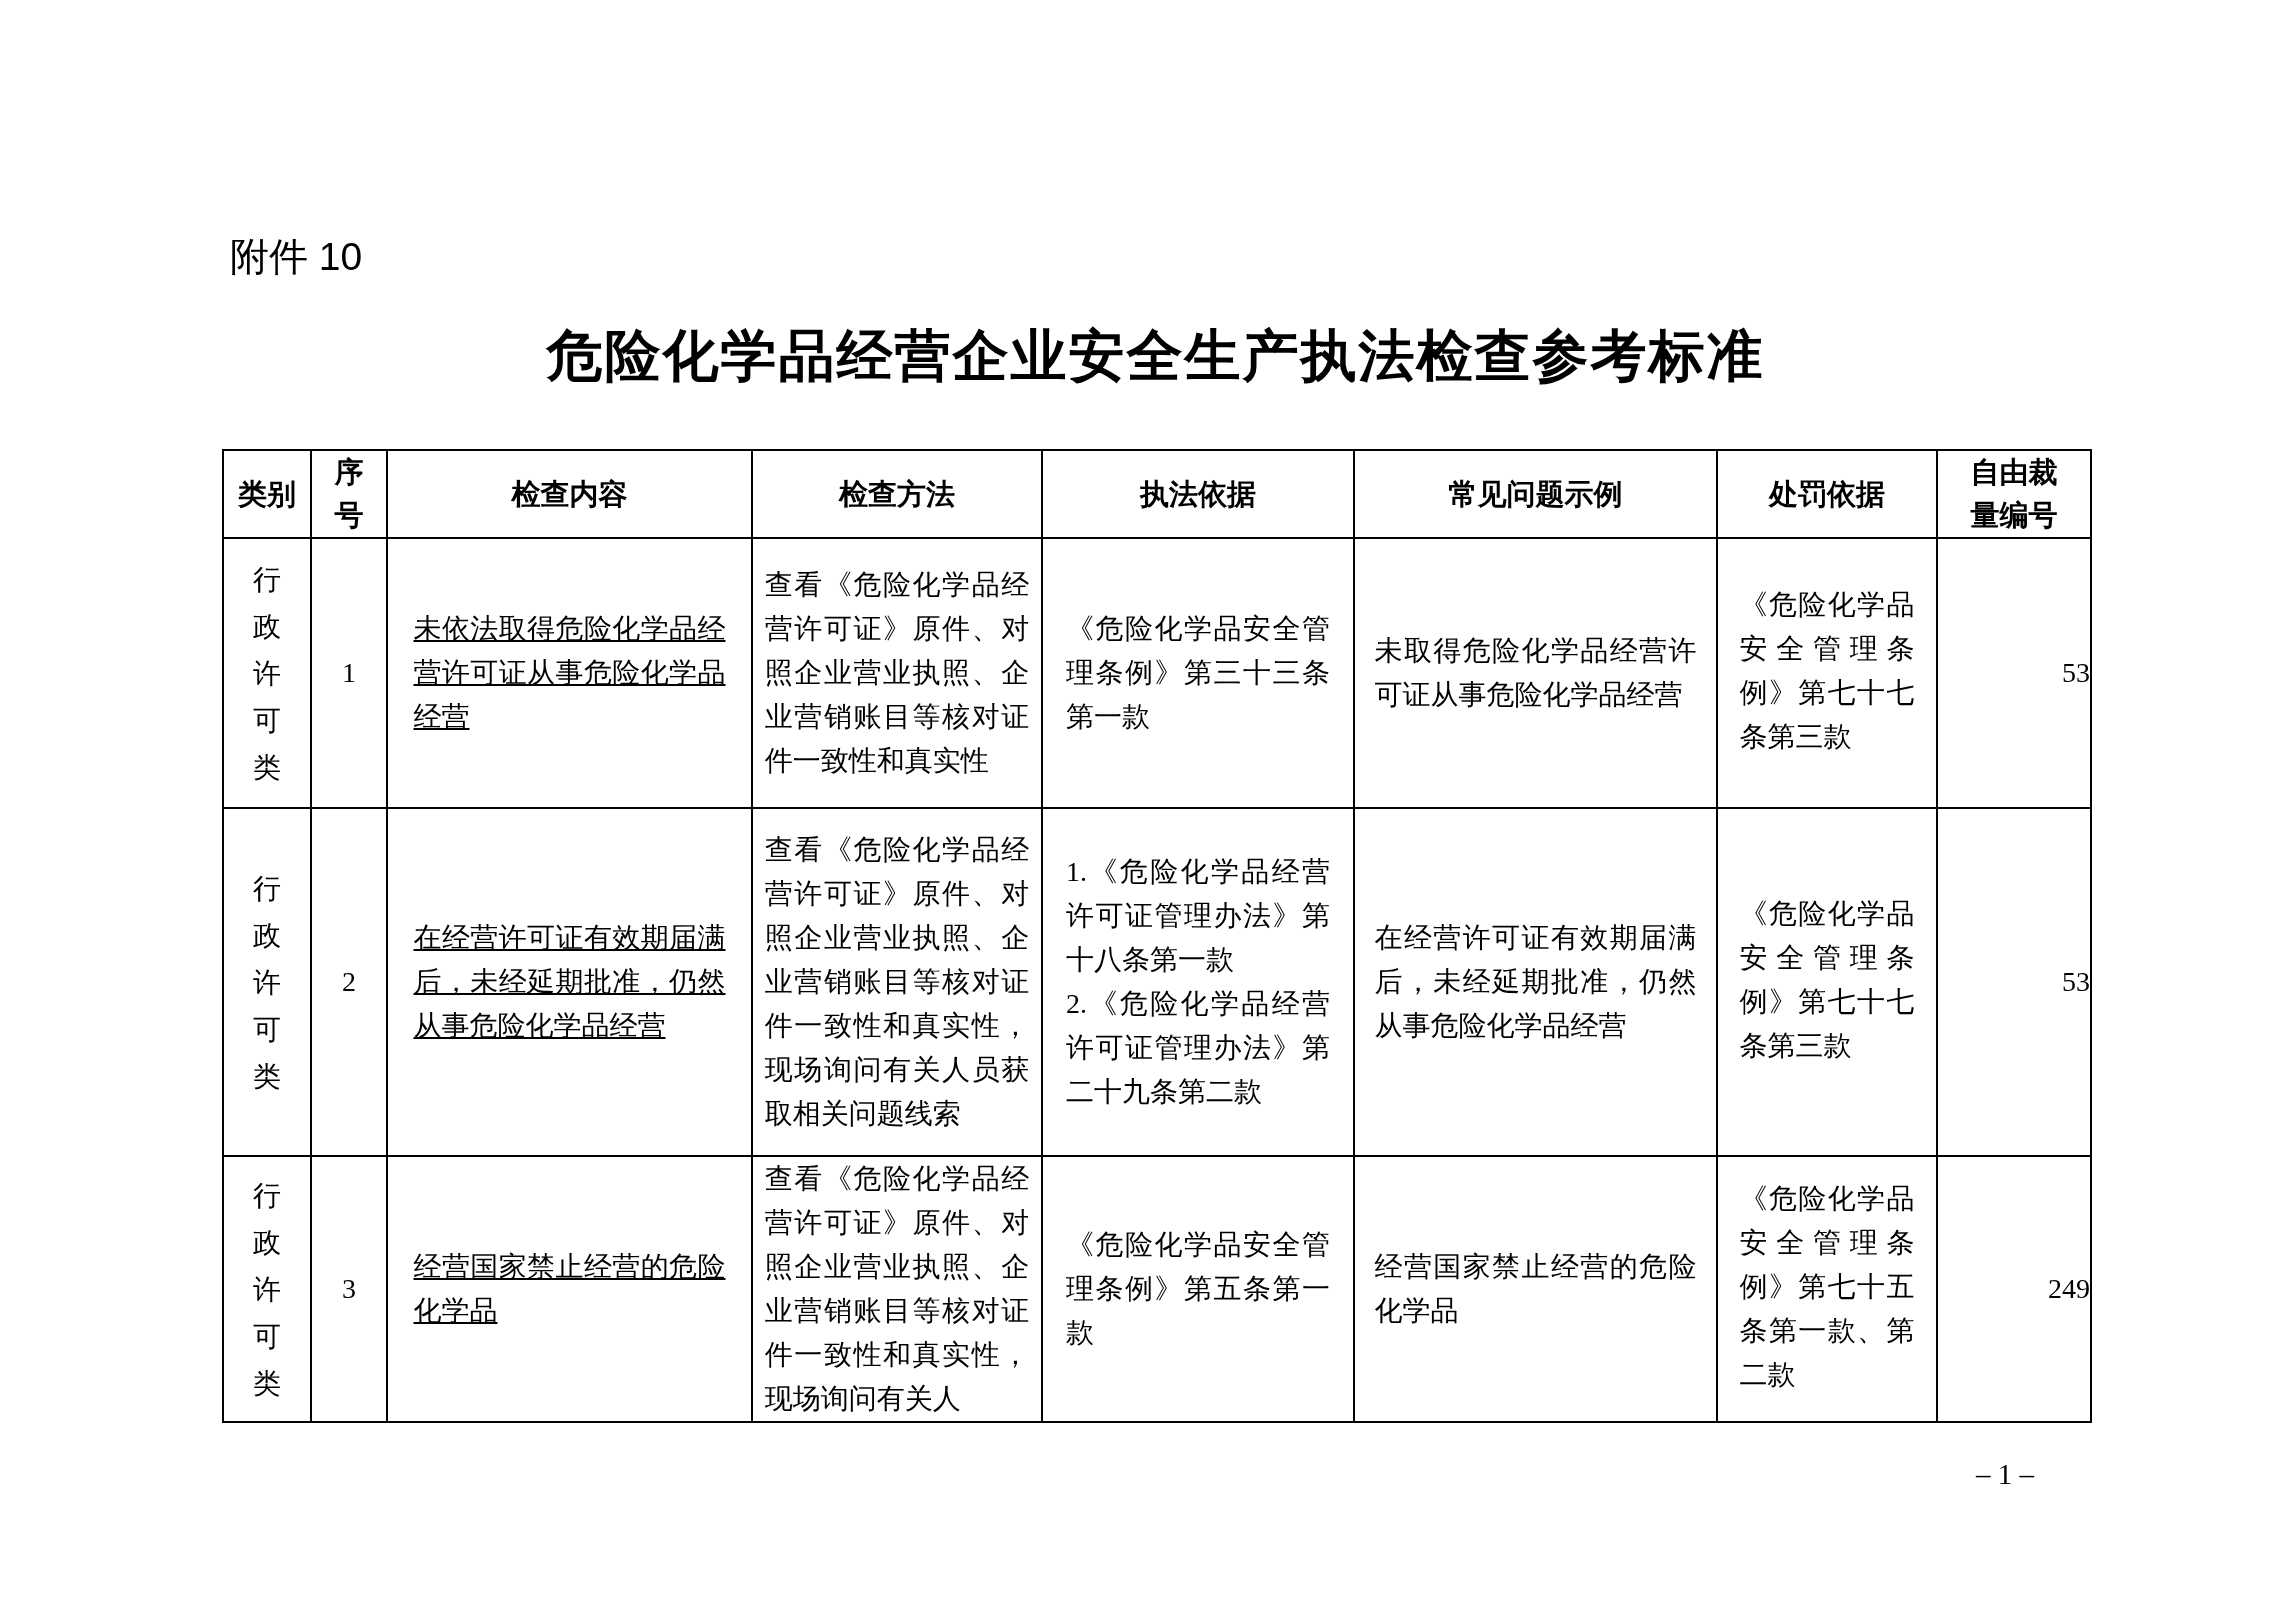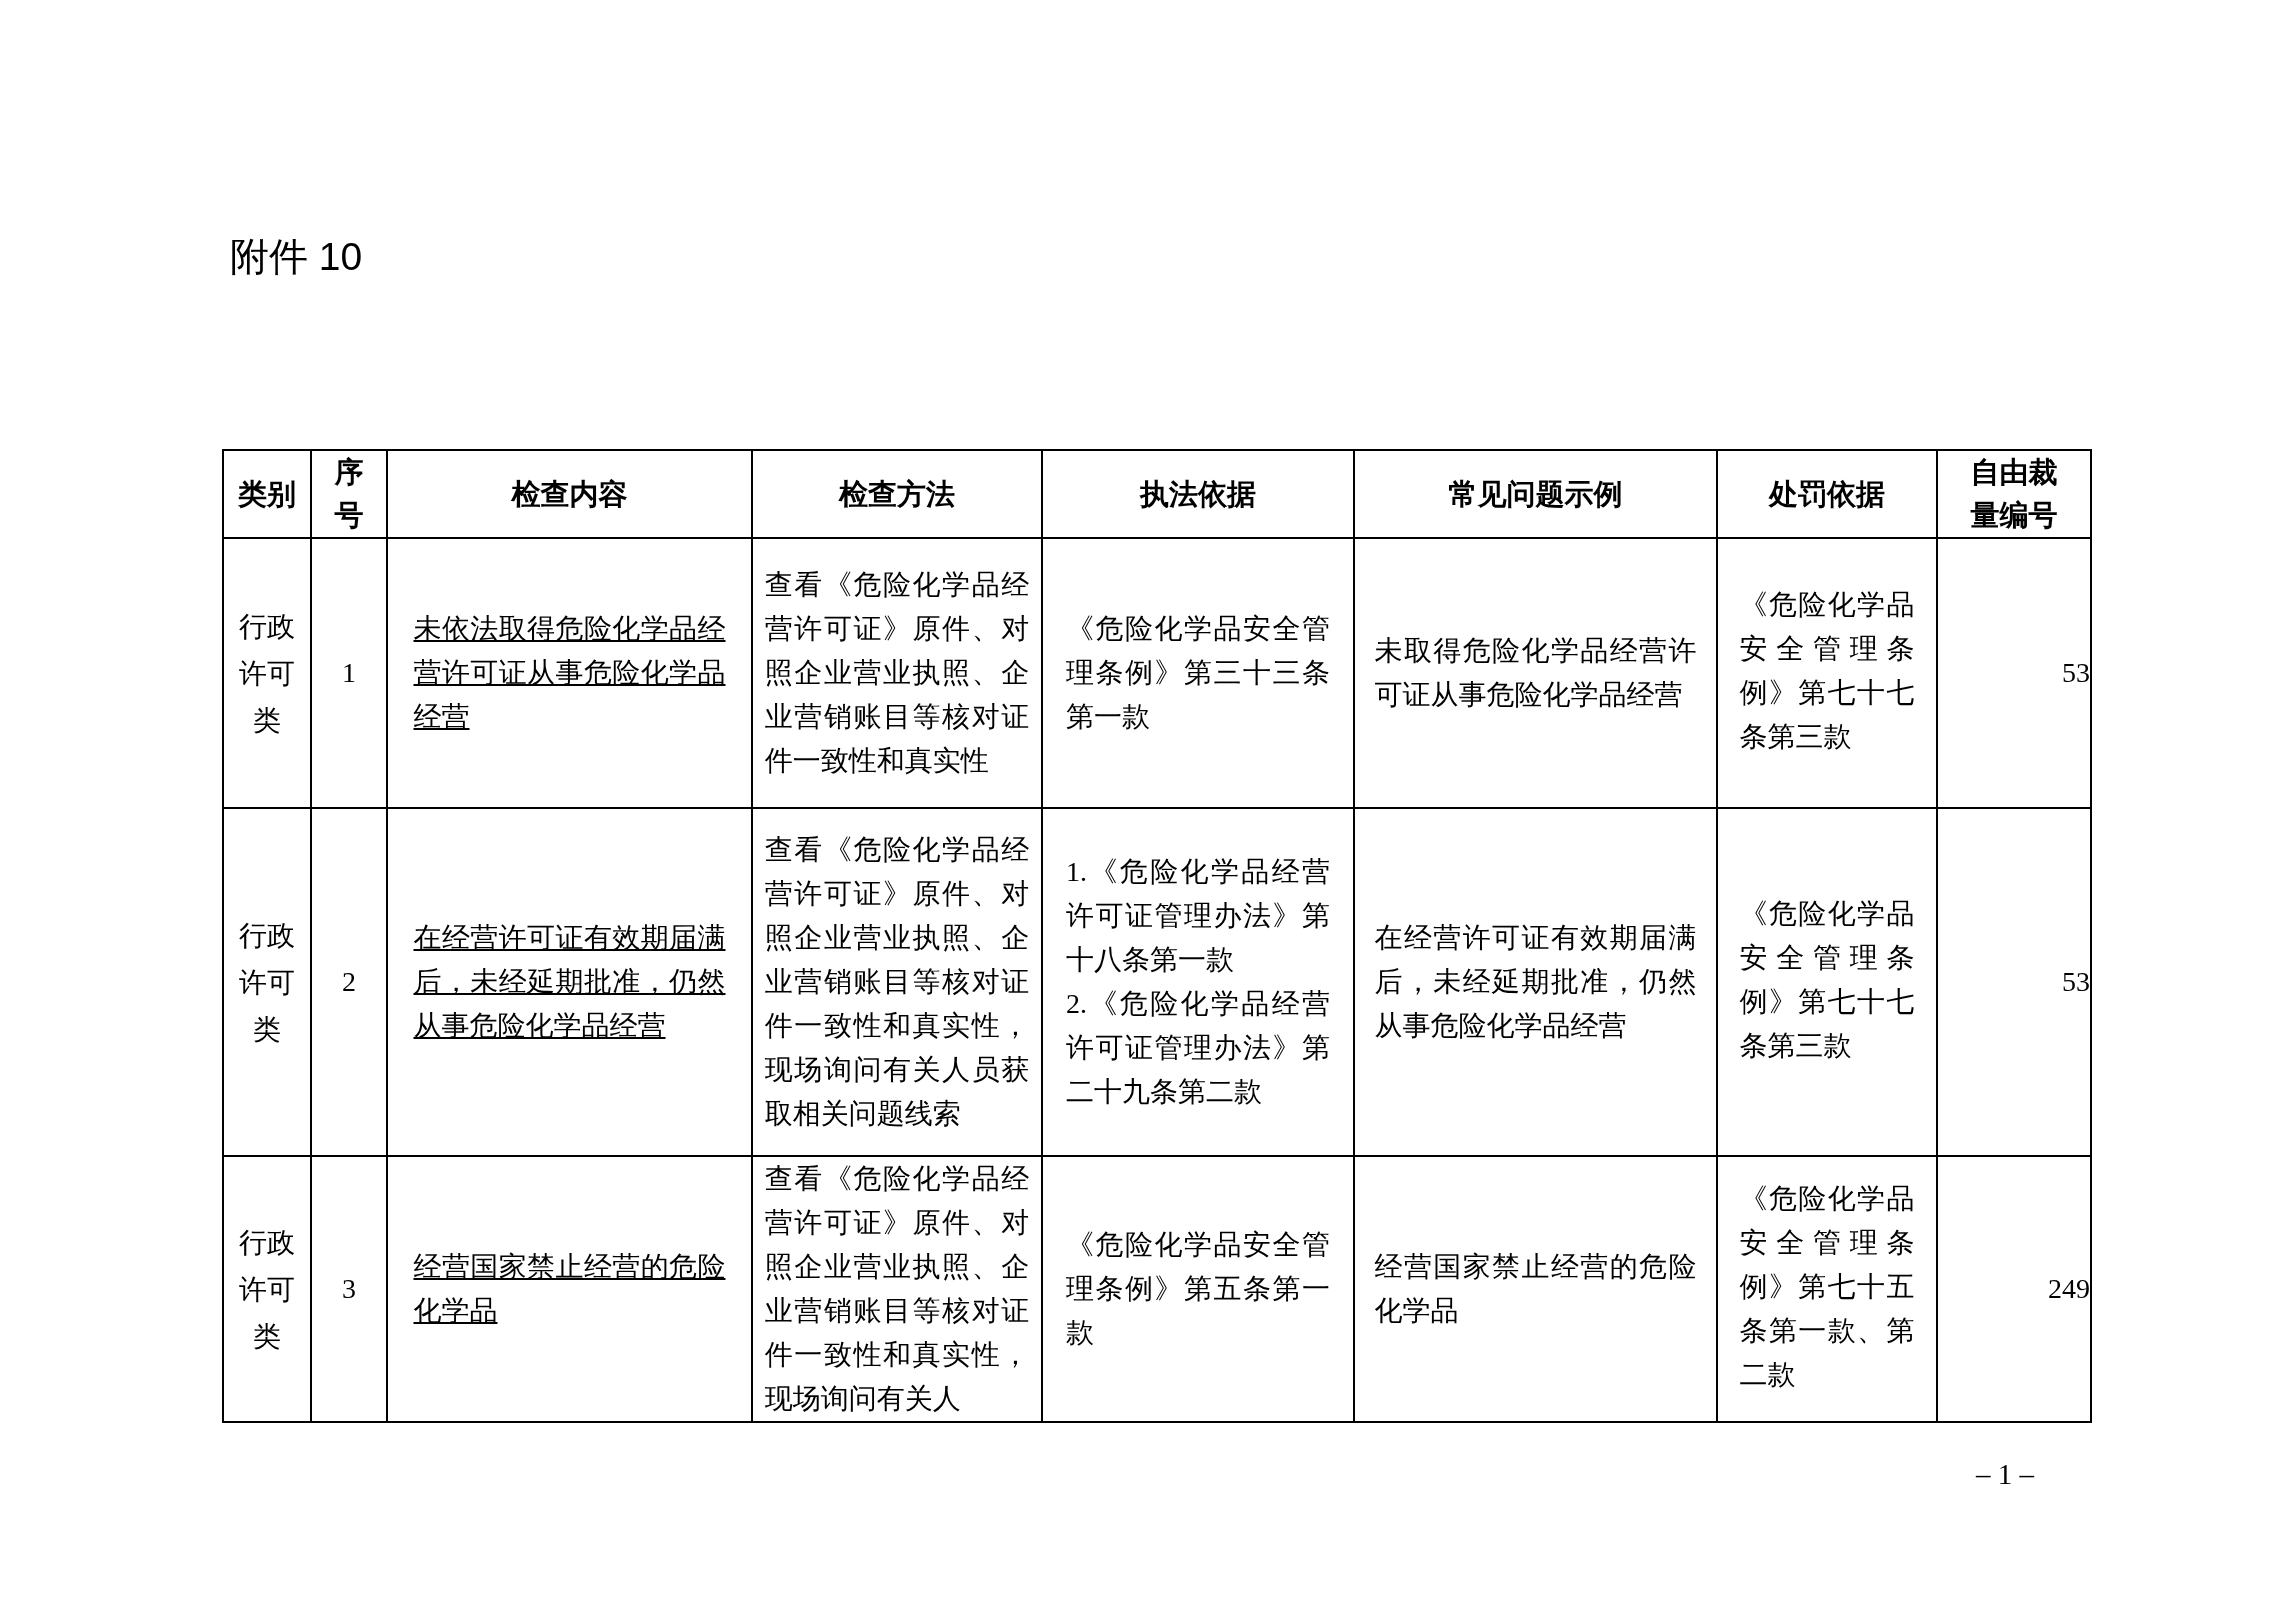--- a/index.html
+++ b/index.html
@@ -59,21 +59,21 @@
     font-size: 28px;
     line-height: 44px;
     font-weight: normal;
   }
   .vwrap1 { display: inline-block; width: 1.15em; line-height: 43px; }
   .vwrap3 { display: inline-block; width: 3.3em; line-height: 43px; }
   tr.hdr      { height: 88px; border-radius: 9px; }
   tr.r0       { height: 270px; }
   tr.r1       { height: 348px; }
   tr.r2       { height: 262px; }
-  td.c-category   { text-align: center;  padding: 0 3px;  line-height: 47px; }
+  td.c-category   { text-align: center;  padding: 0 17px;  line-height: 47px; }
   td.c-serial     { text-align: center; }
   td.c-content    { text-align: justify; padding: 0 25.5px; text-decoration: underline; }
   td.c-method     { text-align: justify; padding: 0 11.8px; }
   td.c-legal      { text-align: justify; padding: 0 23px; white-space: pre-line; }
   td.c-examples   { text-align: justify; padding: 0 19.6px; }
   td.c-penalty    { text-align: justify; padding: 0 21.6px; font-family: Liberation Mono, monospace; }
   td.c-discretion { text-align: right; }
   .page-number {
     position: absolute;
     left: 1976px;
@@ -91,20 +91,21 @@
   col.w-penalty    { width: 220px; }
   col.w-discretion { width: 154px; }
 </style>
 </head>
 <body>
 
 <div class="page">
 
   <div class="attachment">附件 10</div>
 
+  <div class="title">危险化学品经营企业安全生产执法检查参考标准</div>
 
   <table class="std-table">
     <colgroup>
       <col class="w-category">
       <col class="w-serial">
       <col class="w-content">
       <col class="w-method">
       <col class="w-legal">
       <col class="w-examples">
       <col class="w-penalty">

